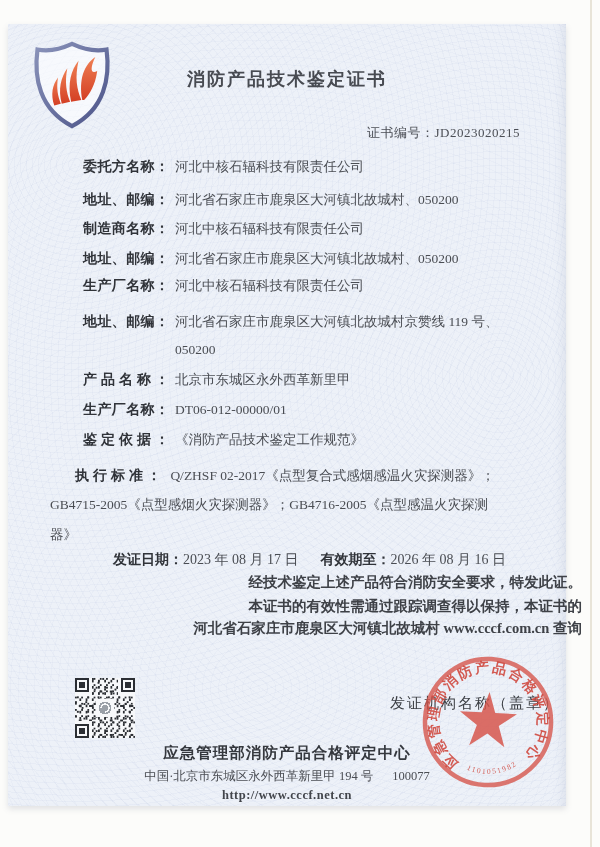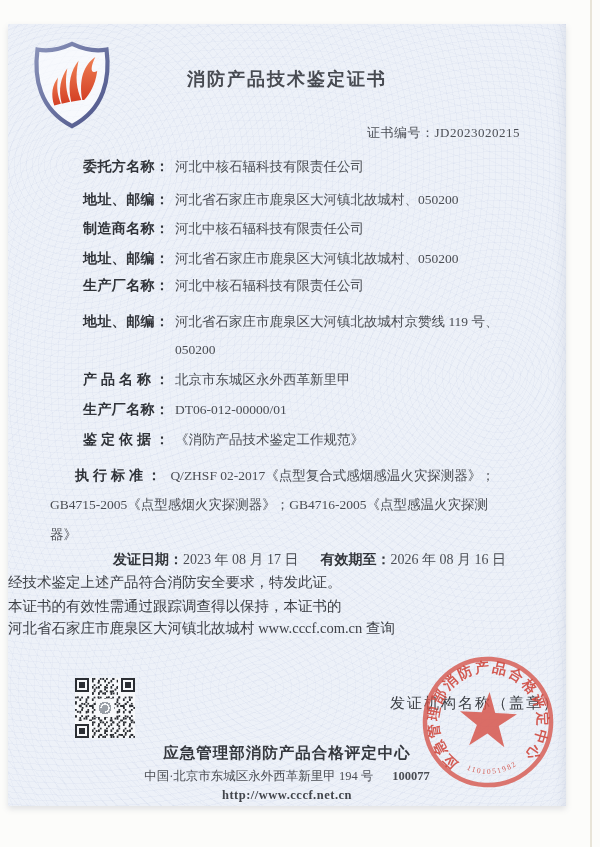--- a/index.html
+++ b/index.html
@@ -35,28 +35,28 @@
     font-weight:700;font-size:14px;color:#303339;
   }
   .val{margin-left:6px;color:#4a4d53;}
   .val-cont{display:block;margin-left:92px;margin-top:8px;}
   .row-exec{left:42px;top:437px;width:506px;font-size:13.5px;line-height:29.3px;color:#4a4d53;}
   .row-exec .lbl{margin-left:25px;}
   
   .dates{left:105px;top:527px;font-size:14px;color:#4a4d53;white-space:nowrap;}
   .dates b{font-weight:700;color:#303339;}
   .dates .gap{display:inline-block;width:22px;}
-  .stmt{left:0;width:100%;text-align:left;font-size:14.5px;color:#3e4147;}
+  .stmt{left:16px;width:100%;text-align:right;font-size:14.5px;color:#3e4147;font-weight:bold;}
   
   .stamp-caption{left:382px;top:670px;font-size:15px;letter-spacing:2px;color:#3a3d42;z-index:2;}
   .stamp-wrap{left:400px;top:618px;width:160px;height:160px;z-index:3;transform:rotate(3deg);}
   .qr-wrap{left:67px;top:654px;width:60px;height:60px;}
   .issuer{left:0;top:719px;width:100%;text-align:center;font-size:15.5px;font-weight:700;color:#35383e;letter-spacing:1px;}
   .addr{left:0;top:744px;width:100%;text-align:center;font-size:12.5px;color:#4a4d53;}
-  .addr .pc{display:inline-block;margin-left:19px;font-weight:bold;}
+  .addr .pc{display:inline-block;margin-left:19px;}
   .url{left:0;top:764px;width:100%;text-align:center;font-size:12.5px;font-weight:700;color:#42454b;letter-spacing:.5px;}
 </style>
 </head>
 <body>
 
 <div class="scan-edge"></div>
 
 <div id="page">
 
   <div class="abs" style="left:22px;top:16px;width:84px;height:90px;">

